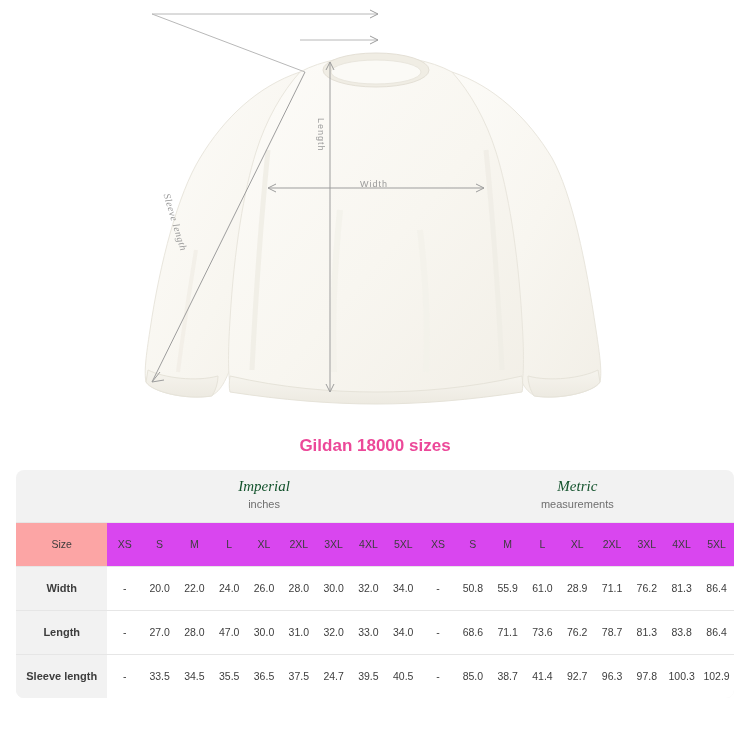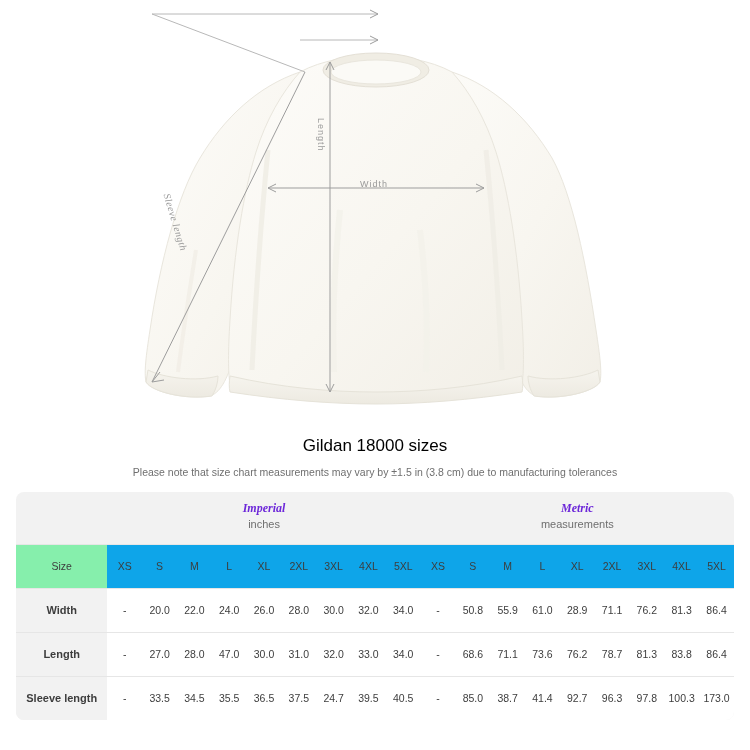--- a/index.html
+++ b/index.html
@@ -68,22 +68,22 @@
     font-size: 10px;
   }
 
   
   .title-block {
     text-align: center;
     margin-top: 6px;
   }
   .chart-title {
     font-size: 17px;
-    font-weight: normal;
-    color: #000000;
+    font-weight: bold;
+    color: #ec4899;
     margin: 0 0 10px 0;
   }
   .chart-note {
     font-size: 10.5px;
     color: #6f6f6f;
     margin: 0;
   }
 
   
   .table-wrap {
@@ -105,38 +105,38 @@
     height: 43px;
     vertical-align: middle;
     font-weight: normal;
   }
   .sys-head {
     height: 52px !important;
   }
   .sys-name {
     font-family: "Liberation Serif", serif;
     font-style: italic;
-    font-size: 12px;
-    font-weight: bold;
-    color: #6d28d9;
+    font-size: 15px;
+    font-weight: normal;
+    color: #14532d;
     line-height: 1.15;
   }
   .sys-unit {
     font-size: 11px;
     color: #6f6f6f;
     line-height: 1.6;
   }
   .head-row td {
-    background: #0ea5e9;
+    background: #d946ef;
     font-weight: bold;
     color: #333;
     height: 40px;
   }
   .head-row td.rowlabel {
-    background: #86efac;
+    background: #fca5a5;
   }
   .body-row td {
     background: #ffffff;
     height: 43px;
   }
   .body-row td.rowlabel {
     background: #f2f2f2;
     font-weight: bold;
     font-size: 11px;
   }
@@ -225,21 +225,20 @@
     </g>
   </svg>
 
   <div class="measure-label label-length">Length</div>
   <div class="measure-label label-width">Width</div>
   <div class="measure-label label-sleeve">Sleeve length</div>
 </div>
 
 <div class="title-block">
   <h1 class="chart-title">Gildan 18000 sizes</h1>
-  <p class="chart-note">Please note that size chart measurements may vary by ±1.5 in (3.8 cm) due to manufacturing tolerances</p>
 </div>
 
 <div class="table-wrap">
   <table class="size-table">
     <colgroup>
       <col class="col-label">
       <col class="col-cell">
         <col class="col-cell">
         <col class="col-cell">
         <col class="col-cell">
@@ -345,17 +344,17 @@
           <td>39.5</td>
           <td>40.5</td>
           <td>-</td>
           <td>85.0</td>
           <td>38.7</td>
           <td>41.4</td>
           <td>92.7</td>
           <td>96.3</td>
           <td>97.8</td>
           <td>100.3</td>
-          <td>173.0</td>
+          <td>102.9</td>
         </tr>
       </tbody>
   </table>
 </div>
 
 </body></html>

